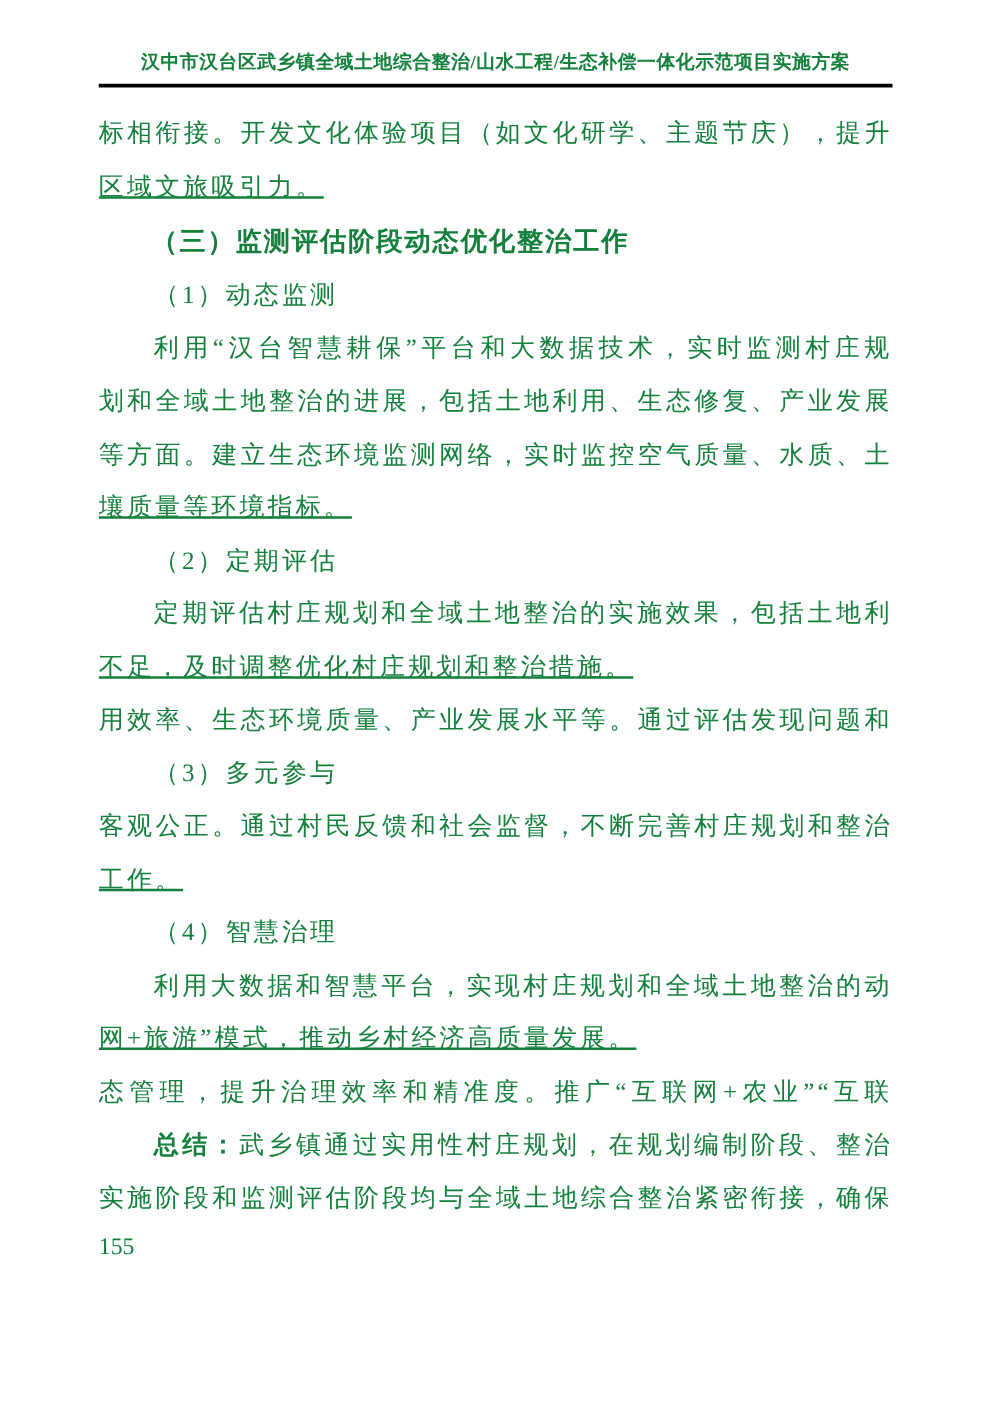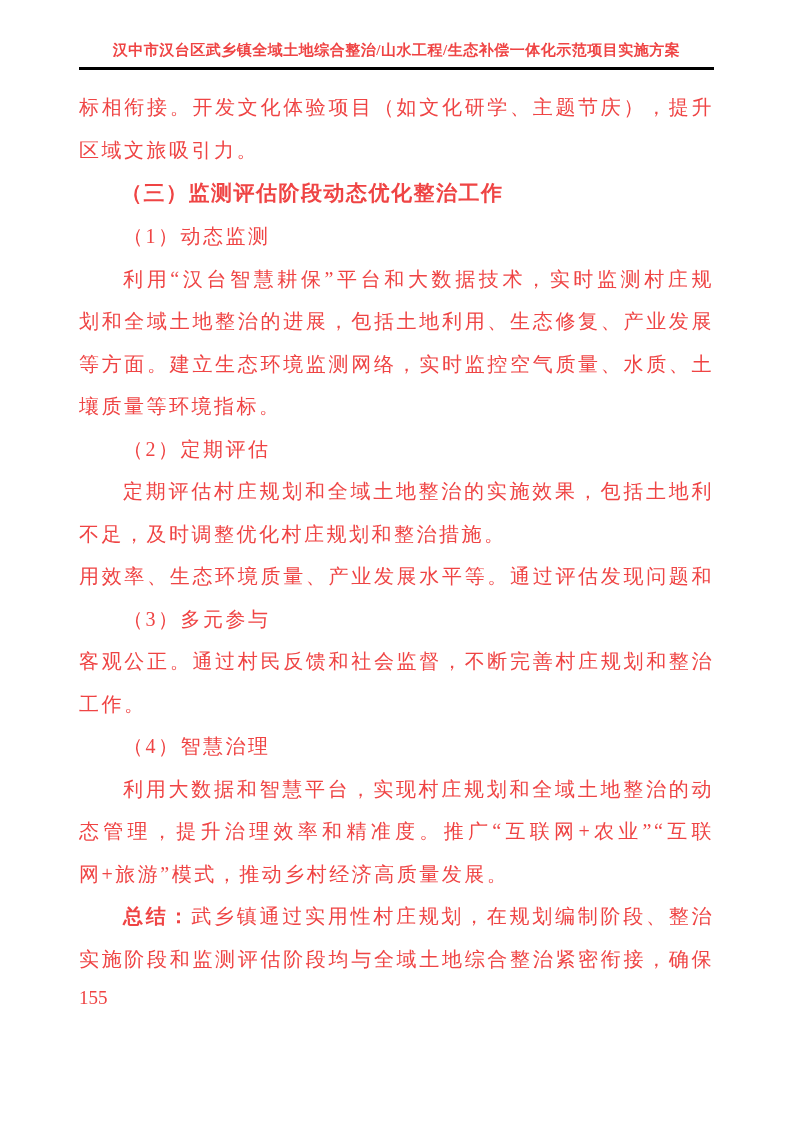--- a/index.html
+++ b/index.html
@@ -1,21 +1,21 @@
 <!DOCTYPE html>
 <html><head>
 <meta charset="utf-8">
 <style>
   html, body { margin: 0; padding: 0; background: #ffffff; }
   .page {
     position: relative;
     width: 793px;
     height: 1122px;
     background: #ffffff;
-    color: #ef4444;
+    color: #15803d;
     font-family: "Liberation Serif", "DejaVu Serif", serif;
     box-sizing: border-box;
     padding: 40px 79px 0 79px;
     overflow: hidden;
   }
   .header-title {
     text-align: center;
     font-weight: bold;
     font-size: 15px;
     line-height: 20px;
@@ -33,20 +33,21 @@
     line-height: 42.5px;
     letter-spacing: 2.5px;
     text-align: justify;
     text-align-last: justify;
     overflow: hidden;
     white-space: nowrap;
   }
   .line-last {
     text-align: left;
     text-align-last: left;
+    text-decoration: underline;
   }
   .indent { text-indent: 44px; }
   .heading {
     font-size: 21px;
     font-weight: bold;
     line-height: 44px;
     letter-spacing: 1.5px;
     text-indent: 42px;
     text-align: left;
     text-align-last: left;
@@ -107,22 +108,22 @@
 
     <div class="item-title">（3）多元参与</div>
     <div>
       <div class="line">客观公正。通过村民反馈和社会监督，不断完善村庄规划和整治</div>
       <div class="line line-last">工作。</div>
     </div>
 
     <div class="item-title">（4）智慧治理</div>
     <div>
       <div class="line indent">利用大数据和智慧平台，实现村庄规划和全域土地整治的动</div>
+      <div class="line line-last">网+旅游”模式，推动乡村经济高质量发展。</div>
       <div class="line">态管理，提升治理效率和精准度。推广“互联网+农业”“互联</div>
-      <div class="line line-last">网+旅游”模式，推动乡村经济高质量发展。</div>
     </div>
 
     <div>
       <div class="line indent"><span class="bold">总结：</span><span>武乡镇通过实用性村庄规划，在规划编制阶段、整治</span></div>
       <div class="line">实施阶段和监测评估阶段均与全域土地综合整治紧密衔接，确保</div>
     </div>
 
   </div>
 
   <div class="footer">

